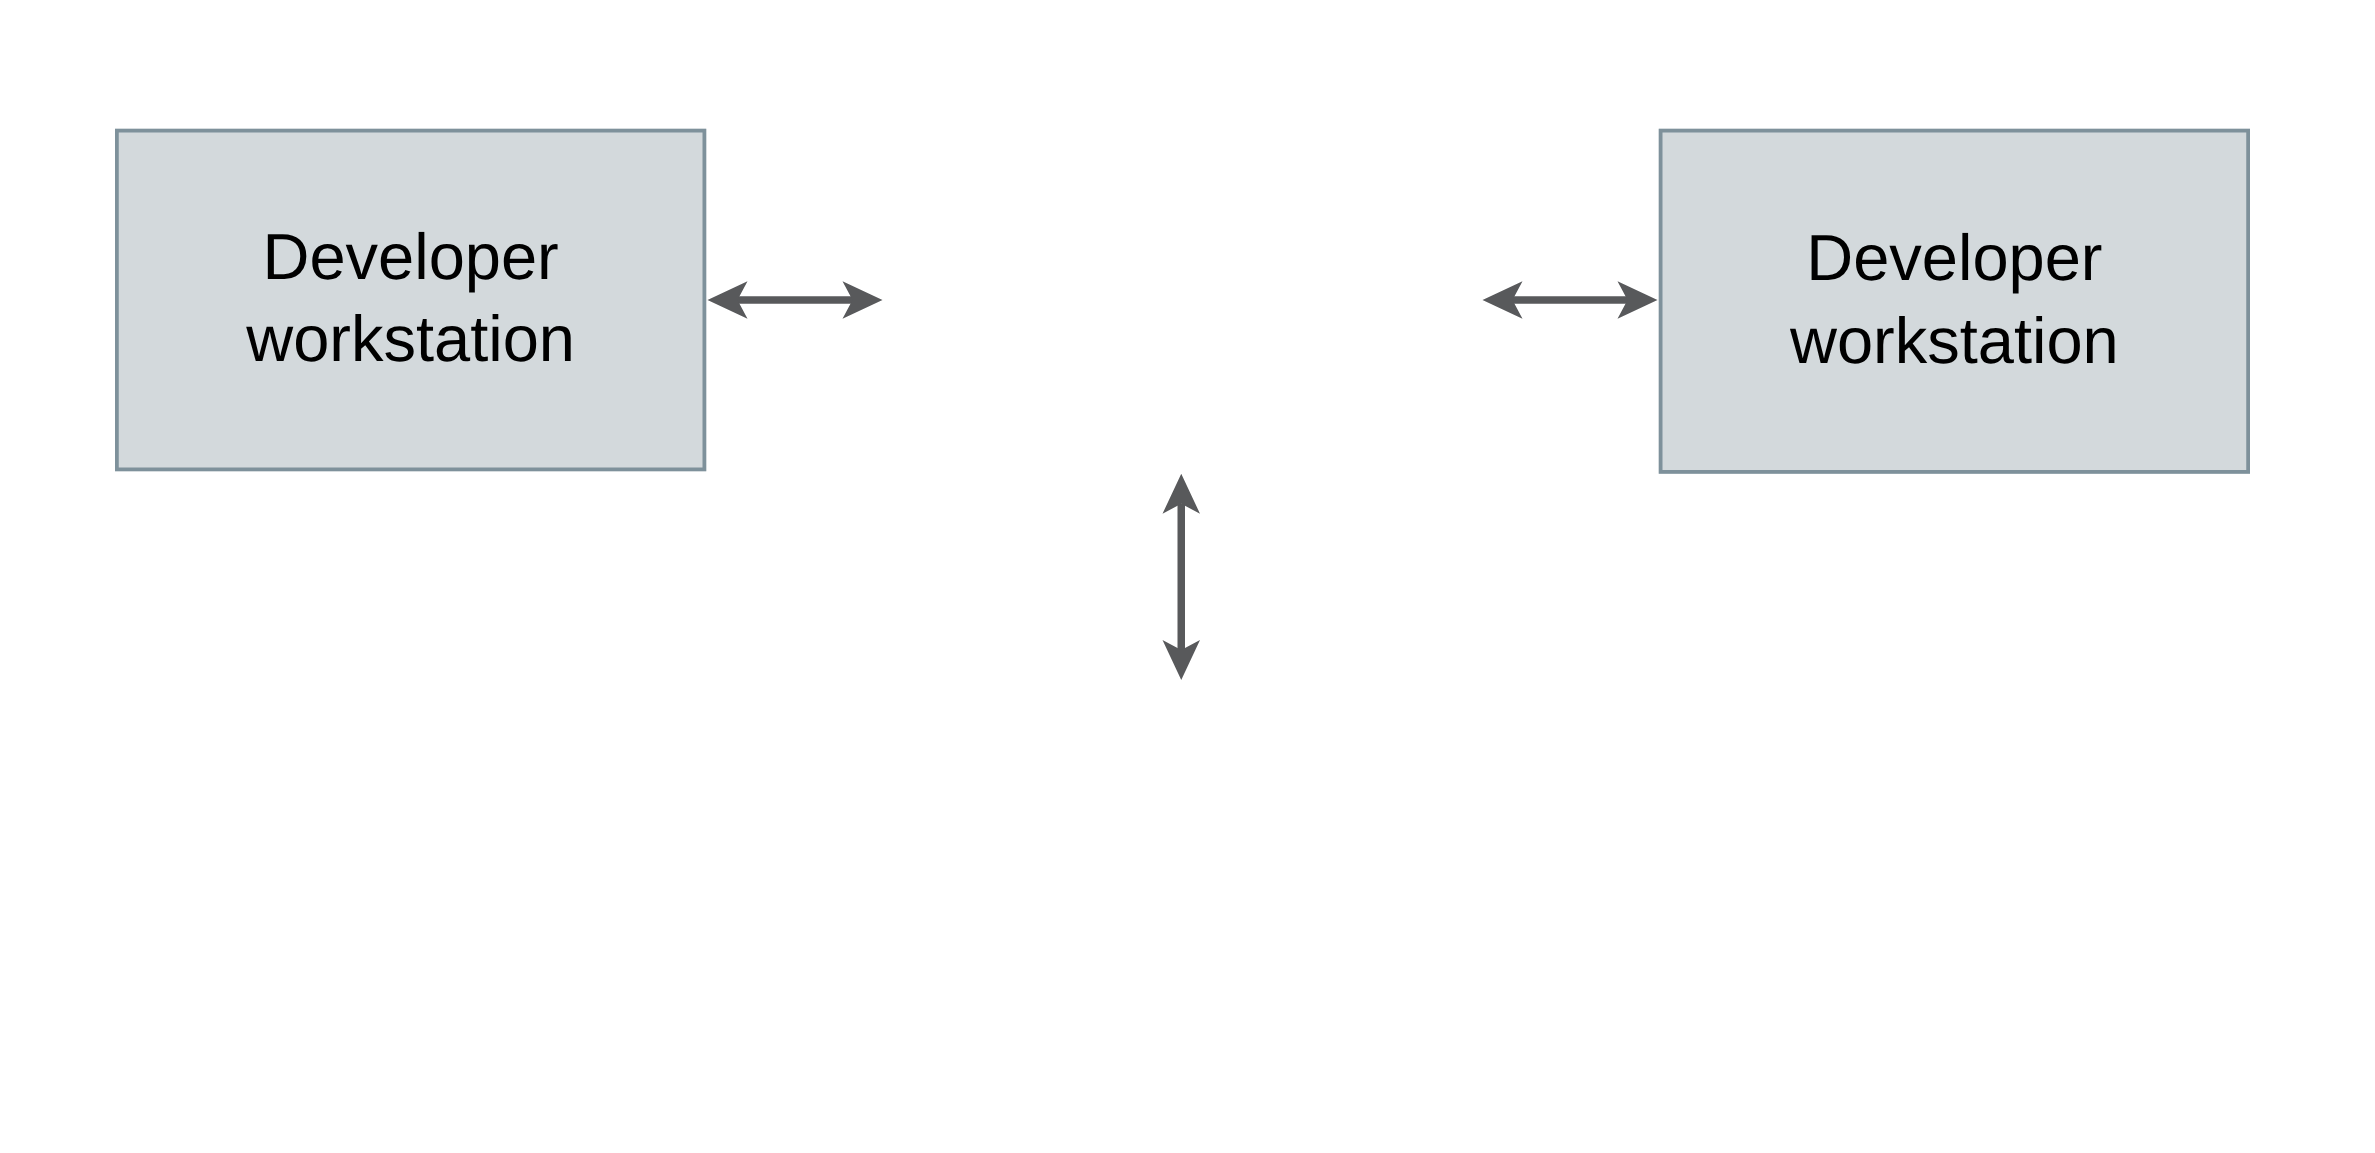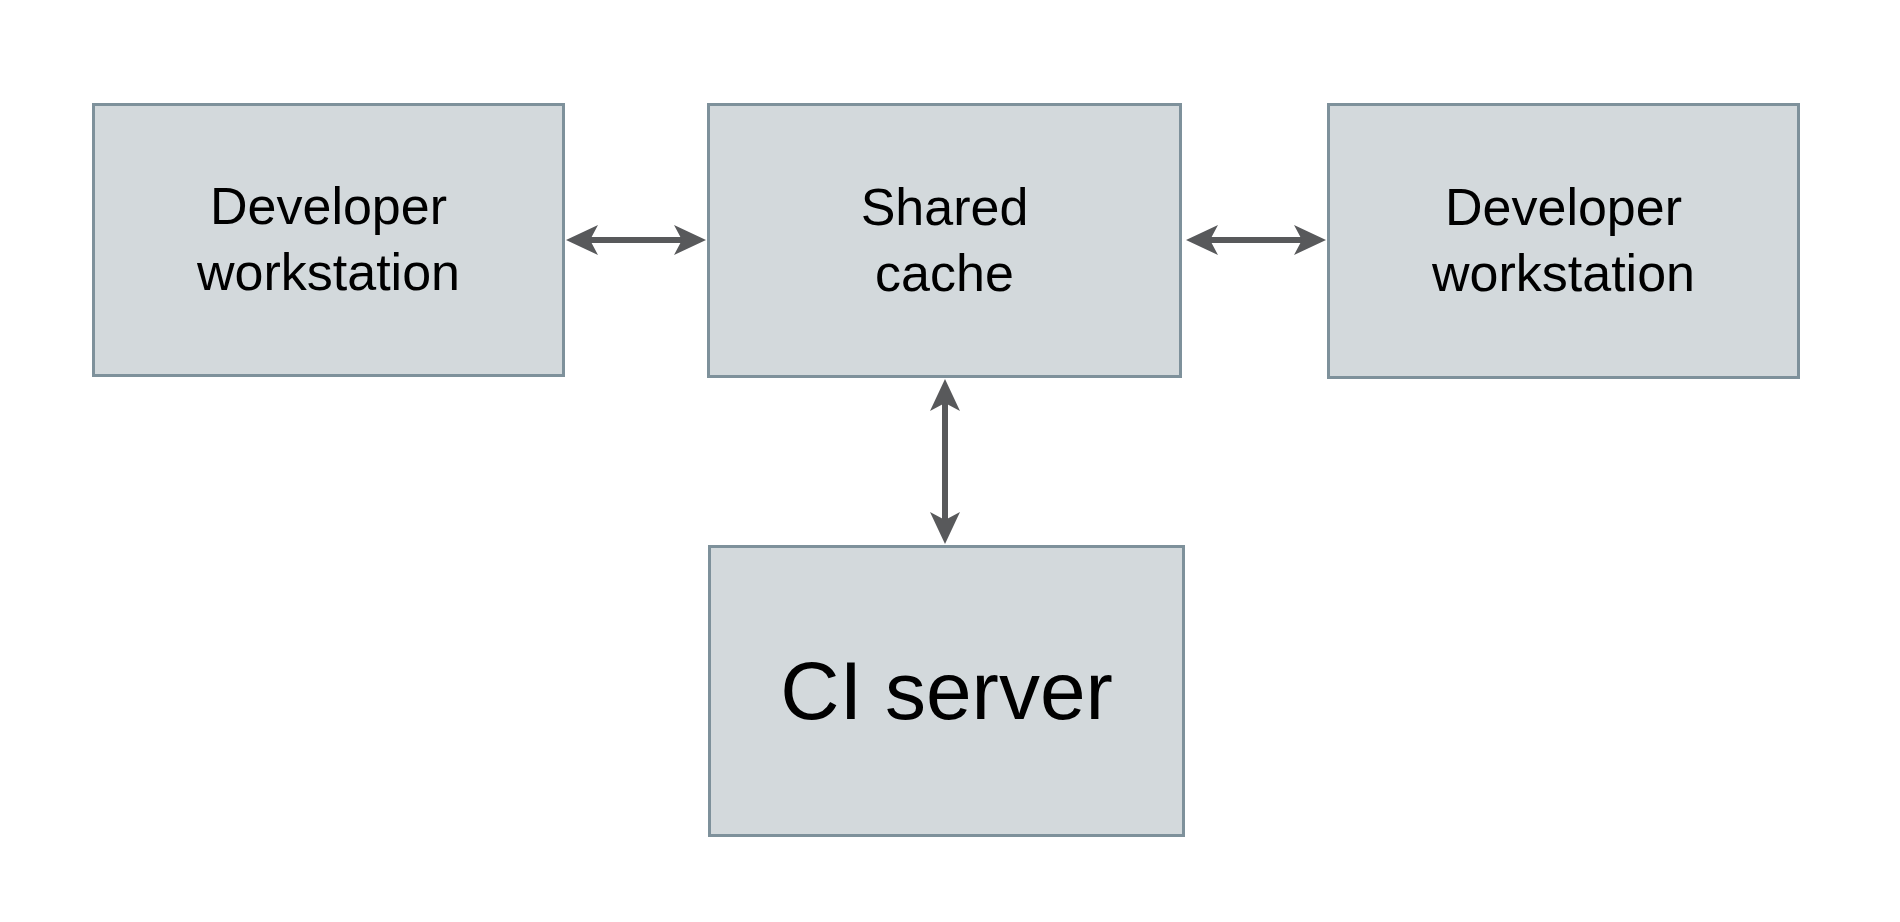--- a/index.html
+++ b/index.html
@@ -55,33 +55,26 @@
 </head>
 <body>
 
 <div class="canvas">
 
   <div class="node node-developer-left">
     <span class="label">Developer
 workstation</span>
   </div>
 
-  <div class="node node-shared-cache">
-    <span class="label">Shared
-cache</span>
-  </div>
 
   <div class="node node-developer-right">
     <span class="label">Developer
 workstation</span>
   </div>
 
-  <div class="node node-ci-server">
-    <span class="label">CI server</span>
-  </div>
 
   <svg class="edge edge-left" width="142" height="44" viewBox="0 0 142 44" aria-hidden="true">
     <line class="shaft" x1="24" y1="22" x2="118" y2="22"></line>
     <polygon class="head" points="1,22 33,7 25,22 33,37"></polygon>
     <polygon class="head" points="141,22 109,7 117,22 109,37"></polygon>
   </svg>
 
   <svg class="edge edge-right" width="142" height="44" viewBox="0 0 142 44" aria-hidden="true">
     <line class="shaft" x1="24" y1="22" x2="118" y2="22"></line>
     <polygon class="head" points="1,22 33,7 25,22 33,37"></polygon>

